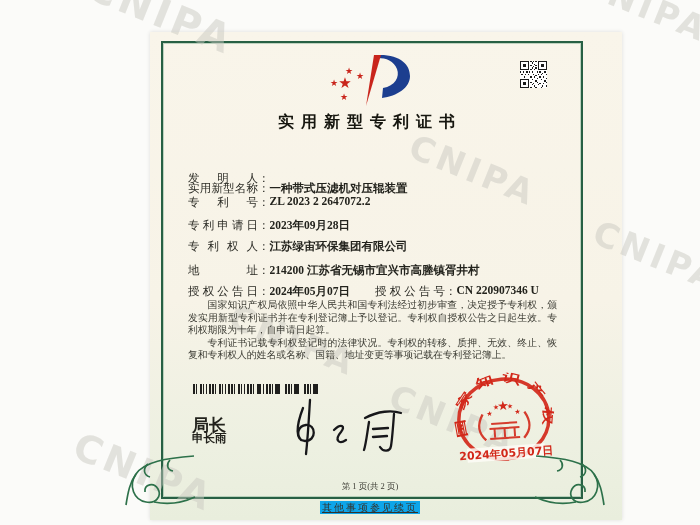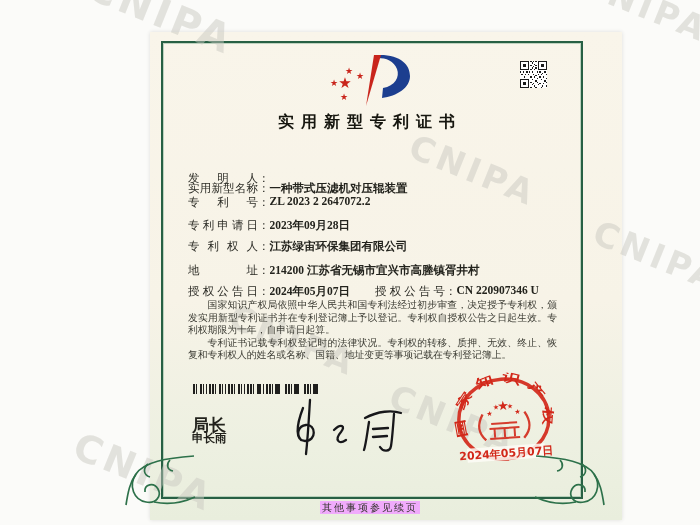--- a/index.html
+++ b/index.html
@@ -77,21 +77,21 @@
   .signer-title{position:absolute;left:192px;top:414px;
     font-family:"Liberation Serif","DejaVu Serif",serif;font-size:17px;font-weight:600;color:#22221c;}
   .signer-name{position:absolute;left:192px;top:431px;
     font-family:"Liberation Serif","DejaVu Serif",serif;font-size:11.5px;font-weight:600;color:#22221c;}
   .signature{position:absolute;left:268px;top:396px;}
   .seal{position:absolute;left:447px;top:373px;transform:rotate(-4deg);}
   .page-footer{position:absolute;left:161px;top:481px;width:418px;text-align:center;
     font-family:"Liberation Serif","DejaVu Serif",serif;font-size:8.5px;color:#3c3c34;}
   .continuation{position:absolute;left:161px;top:501px;width:418px;text-align:center;
     font-family:"Liberation Serif","DejaVu Serif",serif;font-size:10px;color:#33332c;}
-  .continuation span{background:#f0abfc;padding:1px 2px;letter-spacing:2px;}
+  .continuation span{background:#0ea5e9;padding:1px 2px;letter-spacing:2px;text-decoration:underline;}
 
   .flourish{position:absolute;z-index:5;}
   .flourish.right{transform:scaleX(-1);}
 </style>
 </head>
 <body>
 
 <div class="stage">
 
   <div class="paper"></div>
@@ -227,20 +227,21 @@
           <path d="M47,55 v9 M57,55 v9 M67,55 v9"></path>
           <path d="M42,65 h30"></path>
           <path d="M36,40 C30,50 30,58 38,66" stroke-width="2.4"></path>
           <path d="M78,40 C84,50 84,58 76,66" stroke-width="2.4"></path>
         </g>
       </g>
       <rect x="18" y="73" width="78" height="14" fill="#fdfcf6" opacity=".85"></rect>
       <text x="57" y="84" font-size="11" font-weight="bold" fill="#d2281a" text-anchor="middle" font-family="DejaVu Sans">2024年05月07日</text>
     </svg>
 
+    <div class="page-footer">第 1 页(共 2 页)</div>
 
     <div class="continuation">
       <span>其他事项参见续页</span>
     </div>
   </div>
 
   <svg class="flourish" style="left:124px;top:452px;" width="72" height="54" viewBox="0 0 72 54">
     <g fill="none" stroke="#2d714a" stroke-width="1.7">
       <path d="M70,4 C42,6 20,10 12,22 C4,34 10,48 22,50 C32,52 38,44 34,37 C30,30 20,32 21,40"></path>
       <path d="M12,22 C6,30 4,40 2,53"></path>

